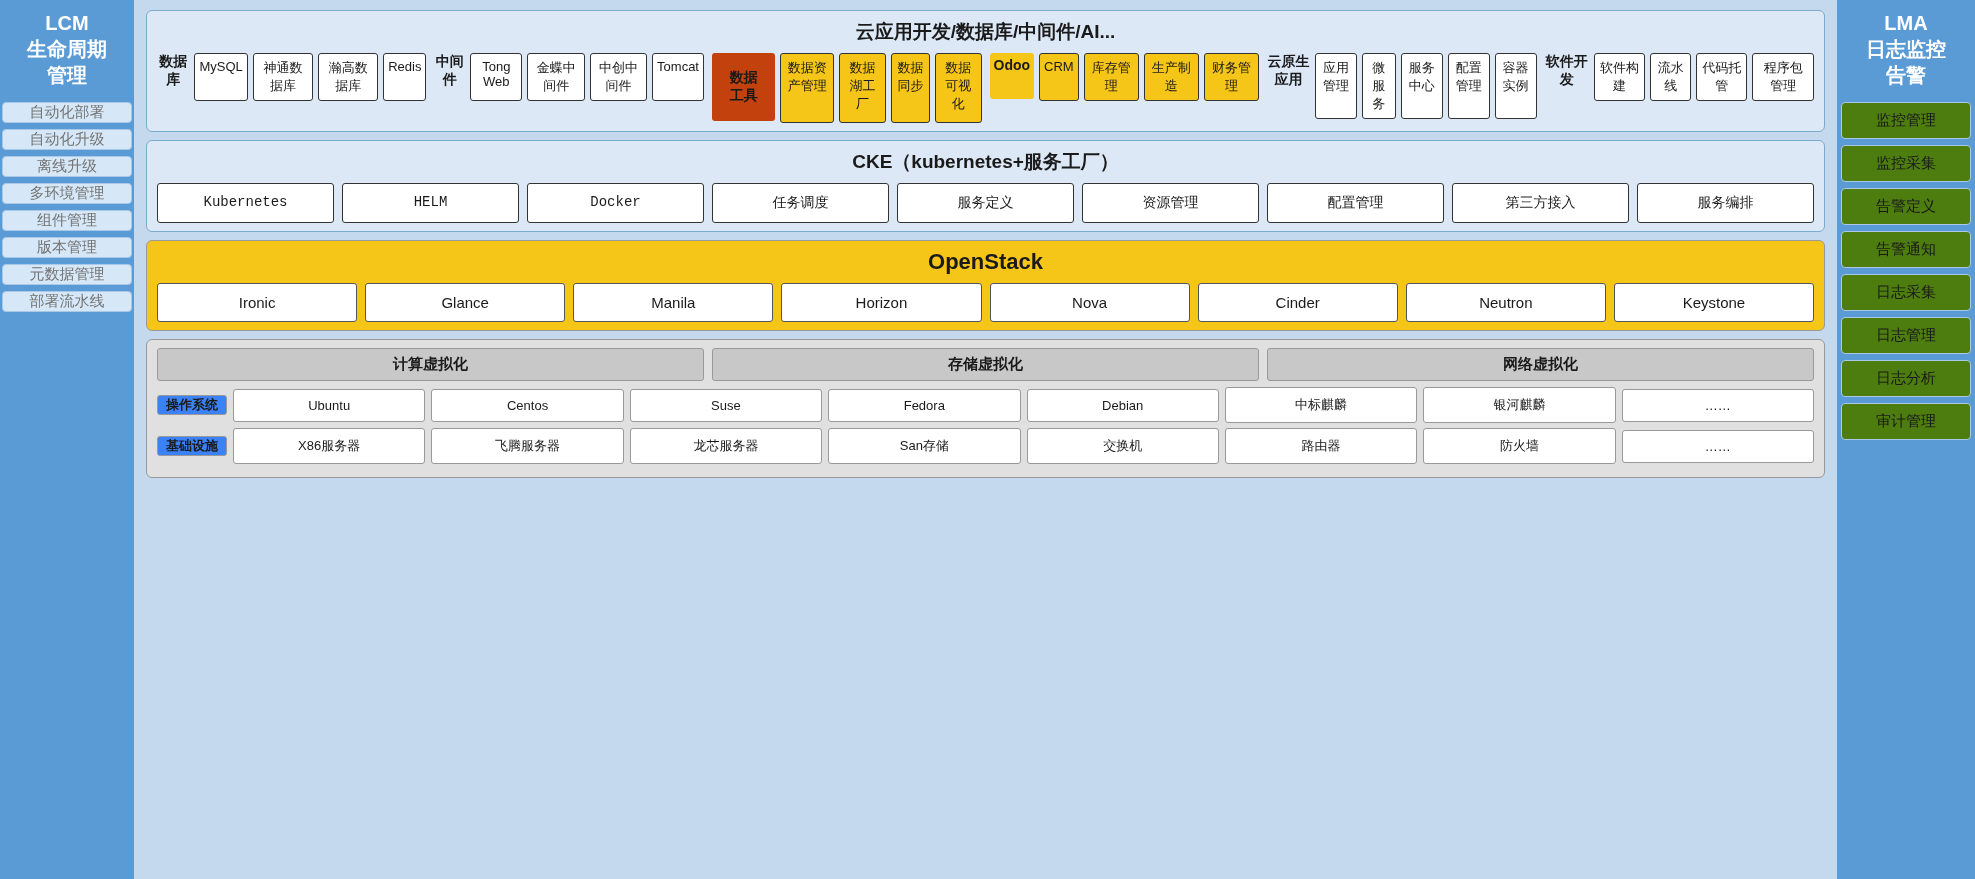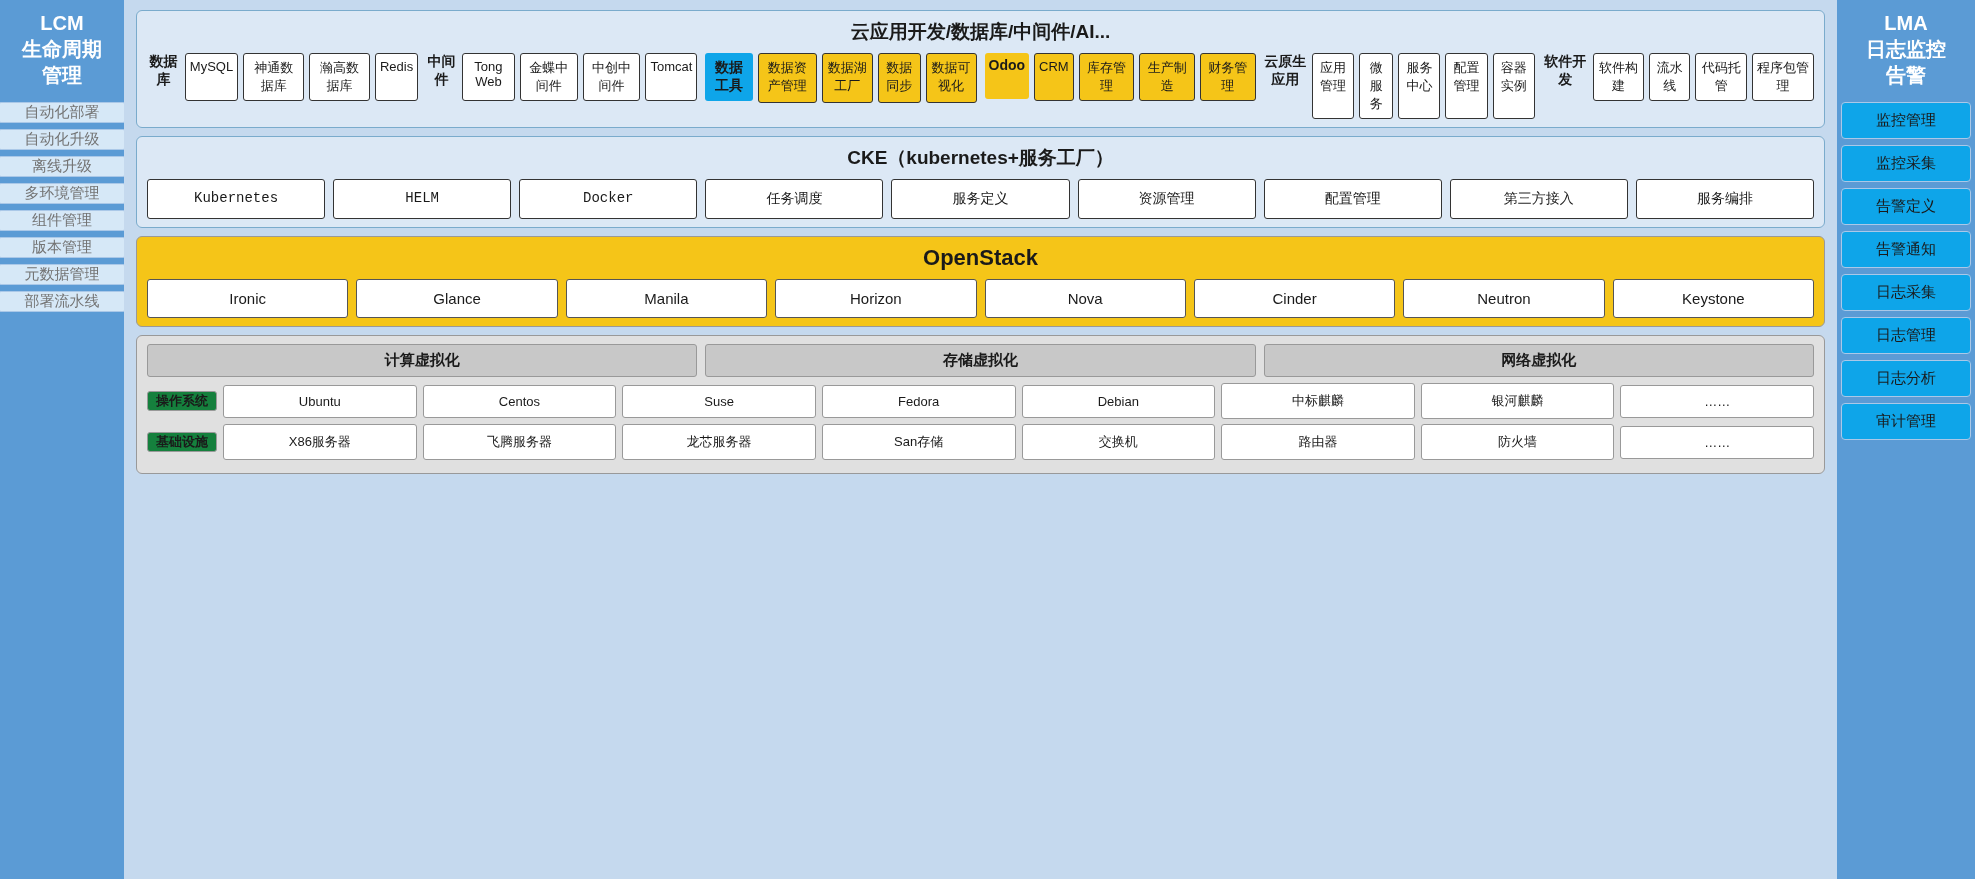--- a/index.html
+++ b/index.html
@@ -8,21 +8,21 @@
       background: #e8f0f8;
       width: 1975px;
       height: 879px;
       overflow: hidden;
       display: flex;
       flex-direction: row;
     }
 
     
     .left-sidebar {
-      width: 124px;
+      width: 134px;
       background: #5b9bd5;
       display: flex;
       flex-direction: column;
       align-items: center;
       padding: 10px 8px;
       gap: 6px;
       flex-shrink: 0;
     }
     .left-title {
       color: white;
@@ -58,21 +58,21 @@
     }
     .right-title {
       color: white;
       font-weight: bold;
       font-size: 20px;
       text-align: center;
       line-height: 1.3;
       margin-bottom: 8px;
     }
     .right-item {
-      background: #0ea5e9;
+      background: #4d7c0f;
       border: 1px solid #aac8e8;
       border-radius: 4px;
       width: 130px;
       text-align: center;
       padding: 8px 4px;
       font-size: 15px;
       font-weight: 500;
       color: #1a1a1a;
       cursor: pointer;
     }
@@ -237,21 +237,21 @@
 
     .virt-row {
       display: flex;
       flex-direction: row;
       gap: 6px;
       align-items: center;
       margin-bottom: 5px;
     }
 
     .virt-label {
-      background: #15803d;
+      background: #3b82f6;
       border: 1.5px solid #999;
       text-align: center;
       font-size: 13px;
       font-weight: bold;
       padding: 0 8px;
       border-radius: 3px;
       color: #1a1a1a;
       min-width: 70px;
     }
 
@@ -298,21 +298,21 @@
       <div class="cloud-col">
         <div class="cloud-col-title">中间件</div>
         <div class="box">Tong Web</div>
         <div class="box">金蝶中间件</div>
         <div class="box">中创中间件</div>
         <div class="box">Tomcat</div>
       </div>
 
 
       <div class="cloud-col">
-        <div class="cloud-col-title" style="background:#0ea5e9;padding:6px;border-radius:3px;">数据工具</div>
+        <div class="cloud-col-title" style="background:#c2410c;padding:16px;border-radius:3px;">数据工具</div>
         <div class="box-yellow">数据资产管理</div>
         <div class="box-yellow">数据湖工厂</div>
         <div class="box-yellow">数据同步</div>
         <div class="box-yellow">数据可视化</div>
       </div>
 
       <div class="cloud-col">
         <div class="cloud-col-title" style="background:#f5c518;padding:4px;border-radius:3px;">Odoo</div>
         <div class="box-yellow">CRM</div>
         <div class="box-yellow">库存管理</div>

